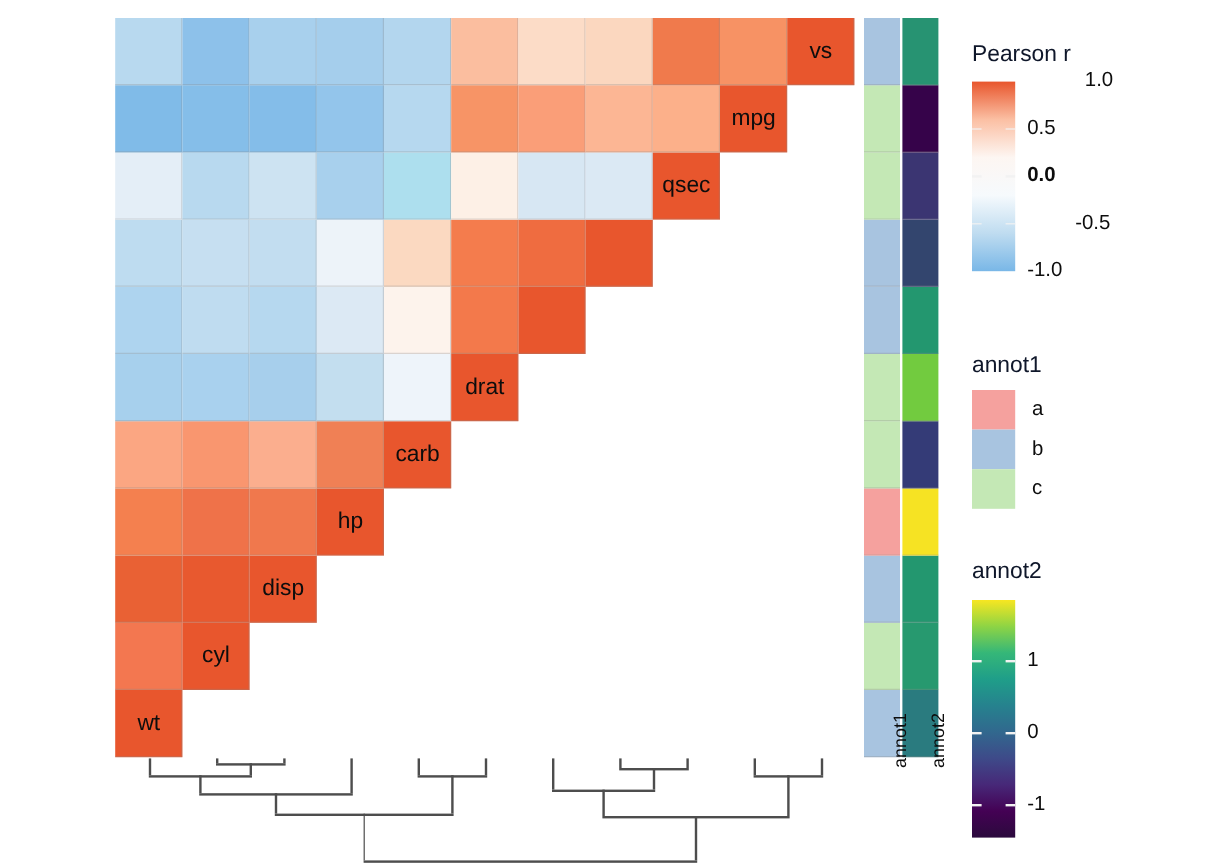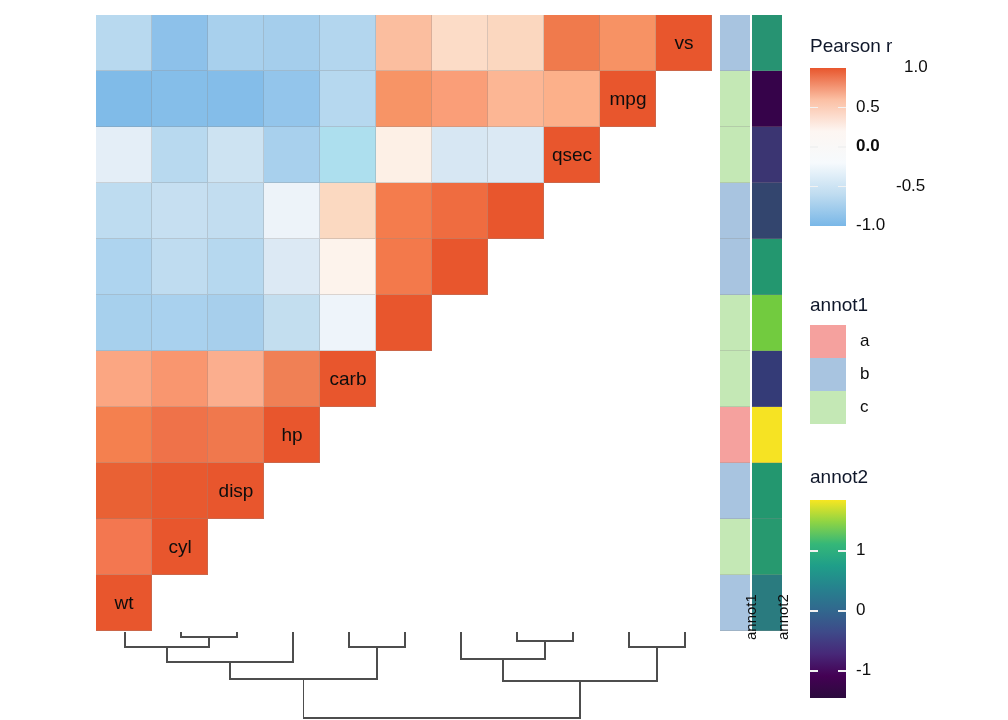--- a/index.html
+++ b/index.html
@@ -59,20 +59,21 @@
     <div class="cell" style="left: 208px; top: 351px; width: 56px; height: 56px; background: rgb(251, 174, 142); border-right: 1px solid rgba(140, 140, 140, 0.3); border-bottom: 1px solid rgba(140, 140, 140, 0.3);"></div>
     <div class="cell" style="left: 264px; top: 351px; width: 56px; height: 56px; background: rgb(240, 128, 85); border-right: 1px solid rgba(140, 140, 140, 0.3); border-bottom: 1px solid rgba(140, 140, 140, 0.3);"></div>
     <div class="cell" style="left: 320px; top: 351px; width: 56px; height: 56px; background: rgb(232, 86, 45); border-right: 1px solid rgba(140, 140, 140, 0.3); border-bottom: 1px solid rgba(140, 140, 140, 0.3);"></div>
     <div class="diag-label" style="left: 320px; top: 351px; width: 56px; height: 56px;">carb</div>
     <div class="cell" style="left: 96px; top: 295px; width: 56px; height: 56px; background: rgb(167, 208, 237); border-right: 1px solid rgba(140, 140, 140, 0.3); border-bottom: 1px solid rgba(140, 140, 140, 0.3);"></div>
     <div class="cell" style="left: 152px; top: 295px; width: 56px; height: 56px; background: rgb(169, 209, 238); border-right: 1px solid rgba(140, 140, 140, 0.3); border-bottom: 1px solid rgba(140, 140, 140, 0.3);"></div>
     <div class="cell" style="left: 208px; top: 295px; width: 56px; height: 56px; background: rgb(167, 207, 236); border-right: 1px solid rgba(140, 140, 140, 0.3); border-bottom: 1px solid rgba(140, 140, 140, 0.3);"></div>
     <div class="cell" style="left: 264px; top: 295px; width: 56px; height: 56px; background: rgb(195, 222, 239); border-right: 1px solid rgba(140, 140, 140, 0.3); border-bottom: 1px solid rgba(140, 140, 140, 0.3);"></div>
     <div class="cell" style="left: 320px; top: 295px; width: 56px; height: 56px; background: rgb(238, 244, 250); border-right: 1px solid rgba(140, 140, 140, 0.3); border-bottom: 1px solid rgba(140, 140, 140, 0.3);"></div>
     <div class="cell" style="left: 376px; top: 295px; width: 56px; height: 56px; background: rgb(232, 86, 45); border-right: 1px solid rgba(140, 140, 140, 0.3); border-bottom: 1px solid rgba(140, 140, 140, 0.3);"></div>
+    <div class="diag-label" style="left: 376px; top: 295px; width: 56px; height: 56px;">drat</div>
     <div class="cell" style="left: 96px; top: 239px; width: 56px; height: 56px; background: rgb(174, 212, 239); border-right: 1px solid rgba(140, 140, 140, 0.3); border-bottom: 1px solid rgba(140, 140, 140, 0.3);"></div>
     <div class="cell" style="left: 152px; top: 239px; width: 56px; height: 56px; background: rgb(191, 220, 240); border-right: 1px solid rgba(140, 140, 140, 0.3); border-bottom: 1px solid rgba(140, 140, 140, 0.3);"></div>
     <div class="cell" style="left: 208px; top: 239px; width: 56px; height: 56px; background: rgb(182, 216, 239); border-right: 1px solid rgba(140, 140, 140, 0.3); border-bottom: 1px solid rgba(140, 140, 140, 0.3);"></div>
     <div class="cell" style="left: 264px; top: 239px; width: 56px; height: 56px; background: rgb(220, 233, 244); border-right: 1px solid rgba(140, 140, 140, 0.3); border-bottom: 1px solid rgba(140, 140, 140, 0.3);"></div>
     <div class="cell" style="left: 320px; top: 239px; width: 56px; height: 56px; background: rgb(253, 243, 236); border-right: 1px solid rgba(140, 140, 140, 0.3); border-bottom: 1px solid rgba(140, 140, 140, 0.3);"></div>
     <div class="cell" style="left: 376px; top: 239px; width: 56px; height: 56px; background: rgb(243, 121, 75); border-right: 1px solid rgba(140, 140, 140, 0.3); border-bottom: 1px solid rgba(140, 140, 140, 0.3);"></div>
     <div class="cell" style="left: 432px; top: 239px; width: 56px; height: 56px; background: rgb(232, 86, 45); border-right: 1px solid rgba(140, 140, 140, 0.3); border-bottom: 1px solid rgba(140, 140, 140, 0.3);"></div>
     <div class="cell" style="left: 96px; top: 183px; width: 56px; height: 56px; background: rgb(190, 220, 240); border-right: 1px solid rgba(140, 140, 140, 0.3); border-bottom: 1px solid rgba(140, 140, 140, 0.3);"></div>
     <div class="cell" style="left: 152px; top: 183px; width: 56px; height: 56px; background: rgb(198, 223, 241); border-right: 1px solid rgba(140, 140, 140, 0.3); border-bottom: 1px solid rgba(140, 140, 140, 0.3);"></div>
     <div class="cell" style="left: 208px; top: 183px; width: 56px; height: 56px; background: rgb(194, 221, 240); border-right: 1px solid rgba(140, 140, 140, 0.3); border-bottom: 1px solid rgba(140, 140, 140, 0.3);"></div>

